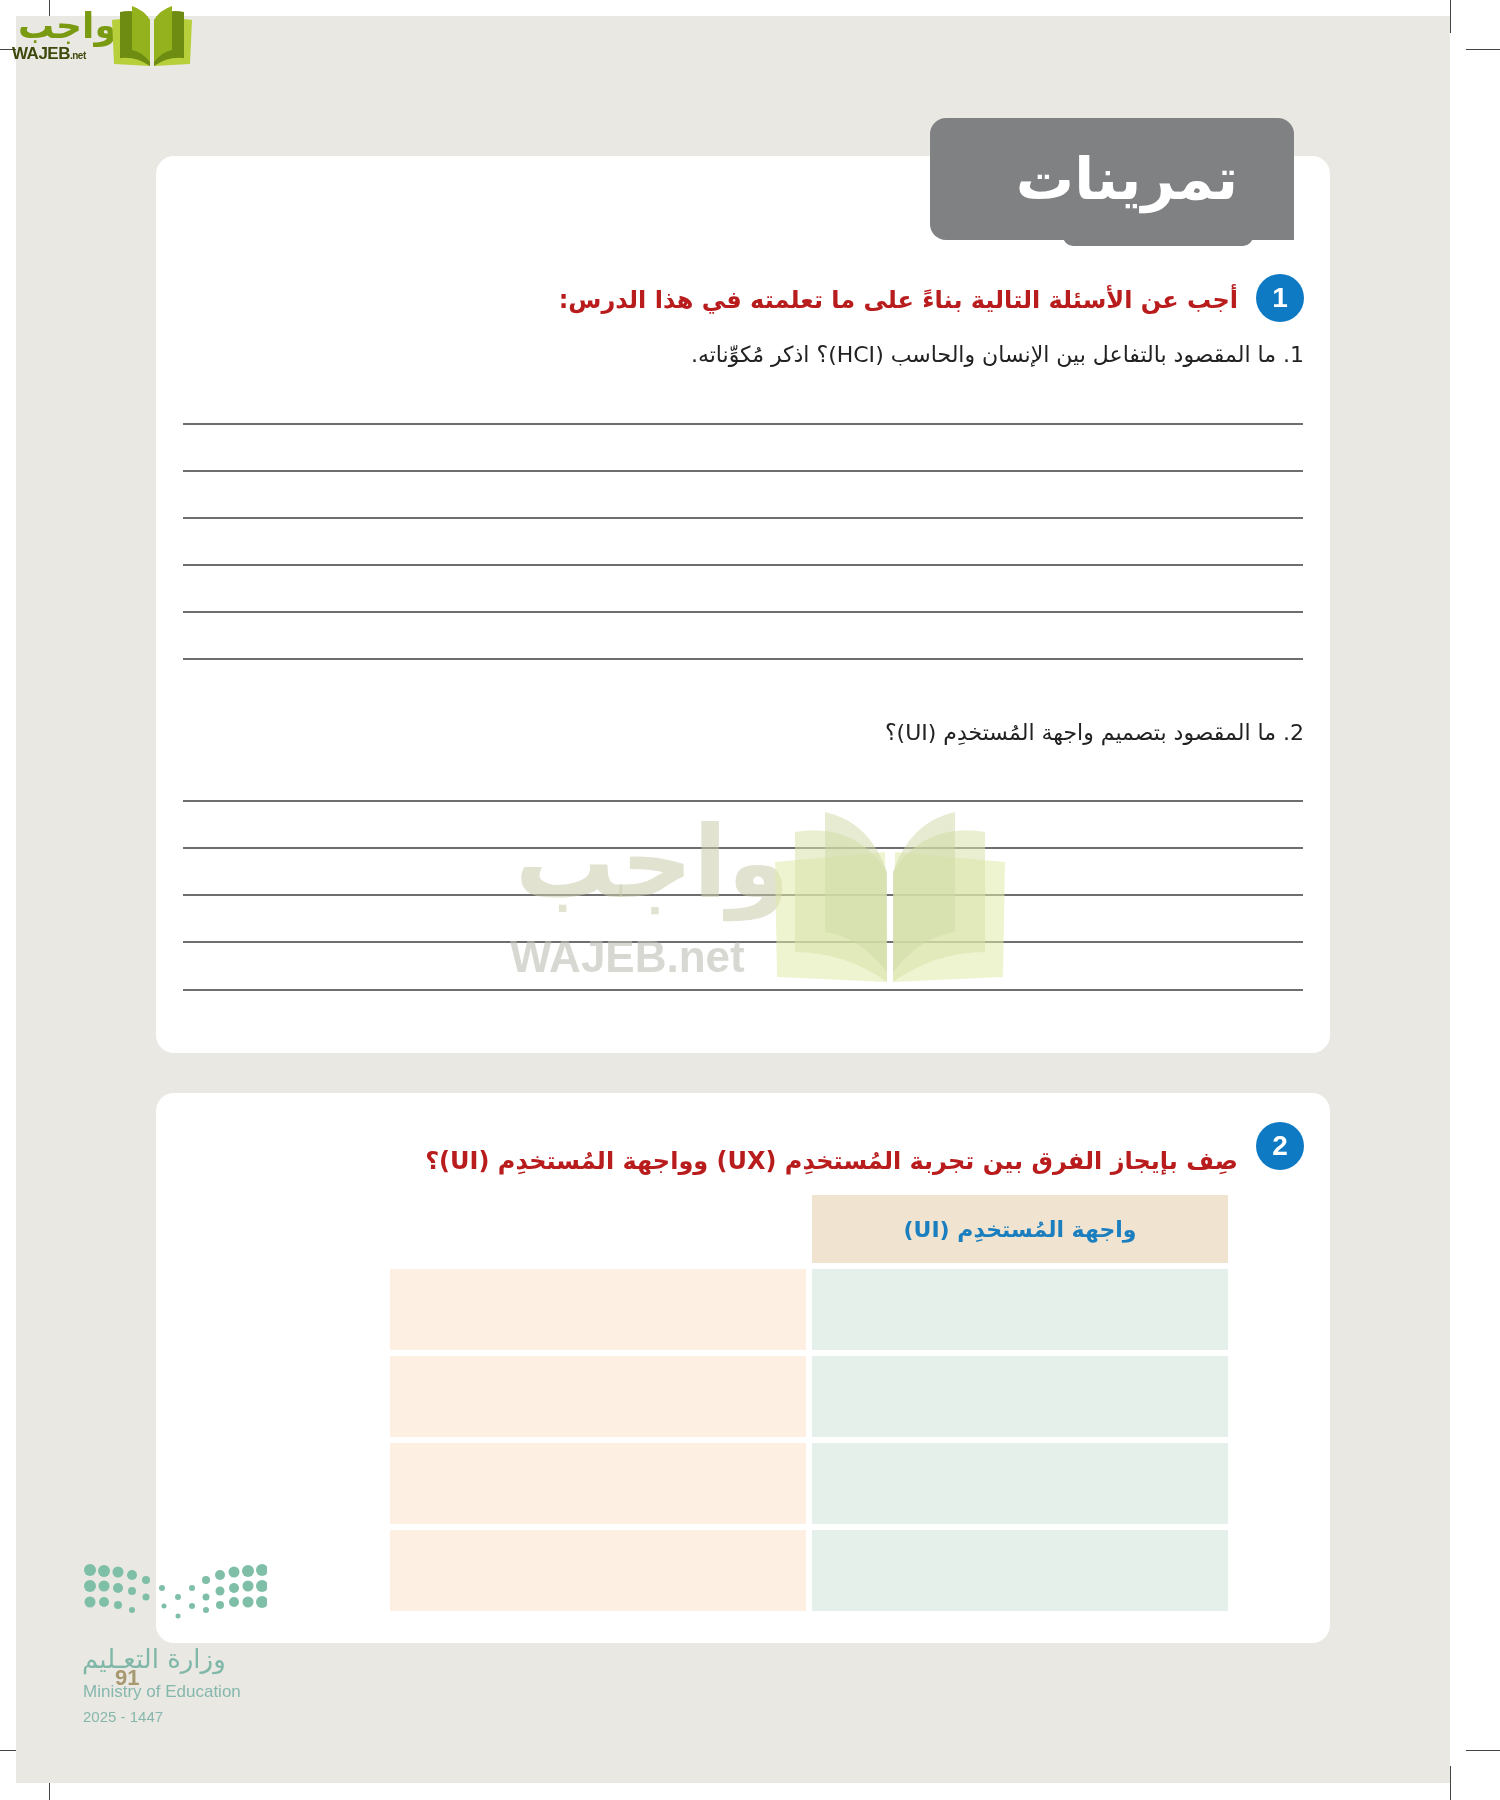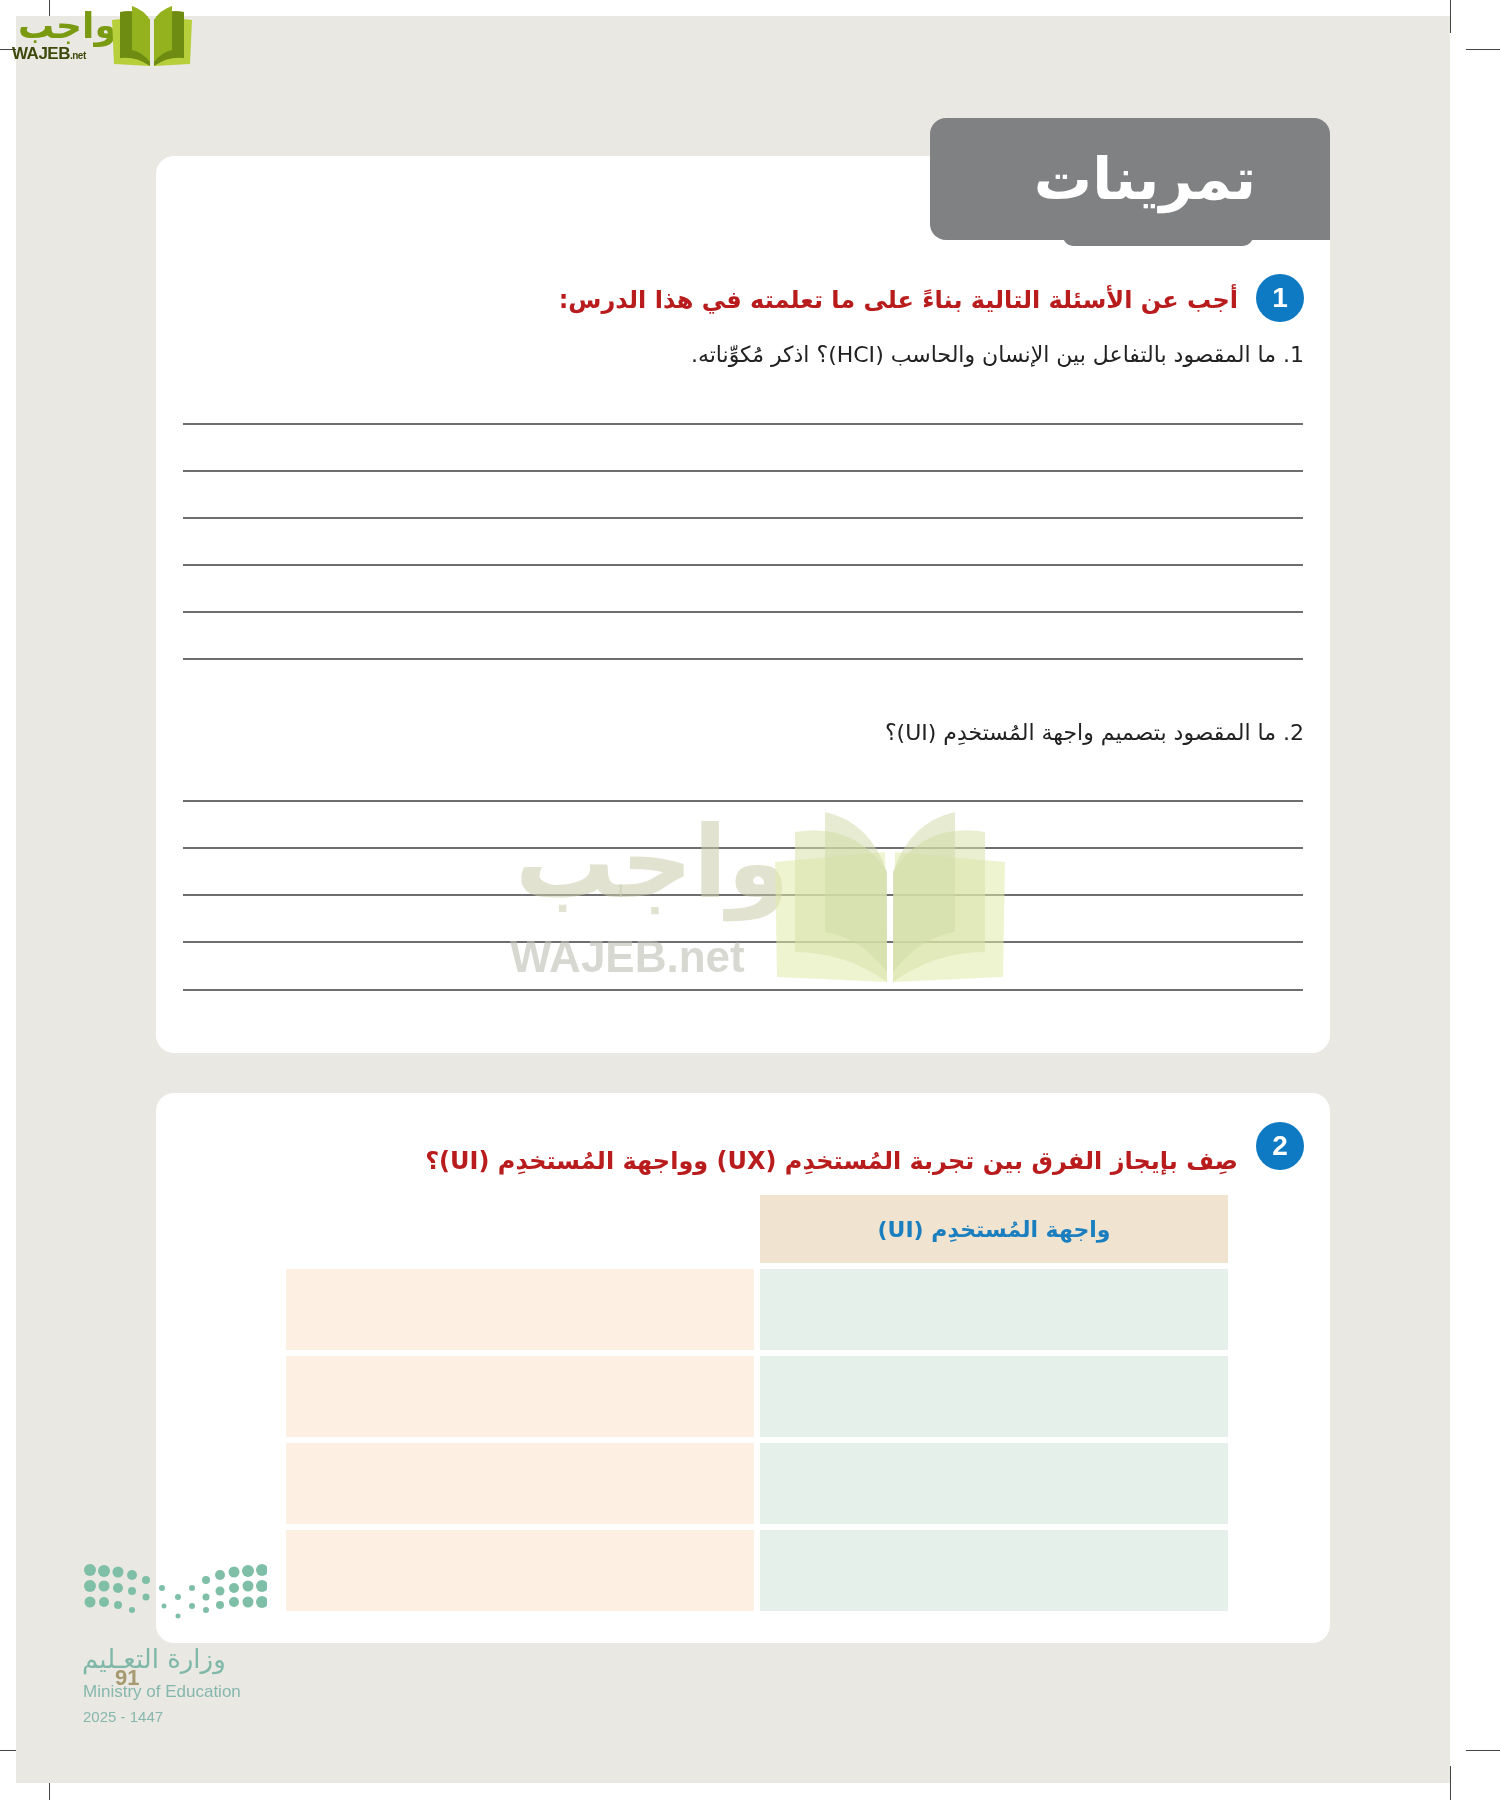--- a/index.html
+++ b/index.html
@@ -13,39 +13,39 @@
   .wajeb-logo { position: absolute; left: 8px; top: 4px; width: 185px; height: 62px; }
   .wajeb-logo .ar { position: absolute; left: 10px; top: 0; font-size: 36px; font-weight: bold; color: #7a9a12; direction: rtl; line-height: 44px; }
   .wajeb-logo .en { position: absolute; left: 4px; top: 40px; font-size: 17px; font-weight: bold; color: #3d4a0b; font-family: "Liberation Sans", sans-serif; letter-spacing: -0.5px; }
   .wajeb-logo .en small { font-size: 10px; font-weight: bold; }
   .wajeb-logo .book { position: absolute; left: 102px; top: 2px; width: 84px; height: 62px; }
 
   .card { position: absolute; background: #ffffff; border-radius: 18px; }
   .card1 { left: 156px; top: 156px; width: 1174px; height: 897px; }
   .card2 { left: 156px; top: 1093px; width: 1174px; height: 550px; }
 
-  .title-tab { position: absolute; left: 930px; top: 118px; width: 400px; height: 122px; background: #7f8183; border-radius: 16px 16px 0 16px; display: flex; align-items: center; justify-content: center; }
+  .title-tab { position: absolute; left: 930px; top: 118px; width: 364px; height: 122px; background: #7f8183; border-radius: 16px 16px 0 16px; display: flex; align-items: center; justify-content: center; }
   .title-tab-under { position: absolute; left: 1063px; top: 230px; width: 190px; height: 16px; background: #7f8183; border-radius: 0 0 10px 10px; }
   .title-tab .title { color: #ffffff; font-size: 58px; font-weight: bold; direction: rtl; font-family: "DejaVu Sans", sans-serif; padding-left: 30px; }
 
   .badge { position: absolute; width: 48px; height: 48px; border-radius: 50%; background: #0e7ac4; color: #fff; font-family: "Liberation Sans", sans-serif; font-weight: bold; font-size: 28px; display: flex; align-items: center; justify-content: center; }
 
   .instruction { position: absolute; direction: rtl; color: #b91c1c; font-weight: bold; font-size: 24px; white-space: nowrap; }
   .question { position: absolute; direction: rtl; color: #222; font-size: 22px; white-space: nowrap; }
 
   .line { position: absolute; left: 183px; width: 1120px; height: 2px; background: #6e6e6e; }
 
   .watermark { position: absolute; left: 505px; top: 812px; width: 500px; height: 180px; pointer-events: none; }
   .watermark .ar { position: absolute; left: 10px; top: -8px; font-size: 100px; font-weight: bold; color: rgba(200,202,170,0.55); direction: rtl; }
   .watermark .en { position: absolute; left: 5px; top: 120px; font-size: 44px; font-weight: bold; color: rgba(190,190,180,0.6); font-family: "Liberation Sans", sans-serif; }
   .watermark .book { position: absolute; left: 270px; top: 0; width: 230px; height: 170px; }
 
   .table { position: absolute; left: 246px; top: 1195px; width: 982px; }
   .t-row { display: flex; flex-direction: row-reverse; gap: 6px; margin-bottom: 6px; }
-  .t-cell { width: 468px; }
+  .t-cell { width: 416px; }
   .t-head { height: 68px; display: flex; align-items: center; justify-content: center; direction: rtl; color: #1b7fbf; font-weight: bold; font-size: 22px; }
   .t-head.ux { background: #d8e6df; }
   .t-head.ui { background: #f0e4d0; }
   .t-body { height: 81px; }
   .t-body.ux { background: #e4f0e9; }
   .t-body.ui { background: #fdefe2; }
 
   .moe { position: absolute; left: 82px; top: 1562px; width: 200px; height: 170px; }
   .moe .dots { position: absolute; left: 0; top: 0; width: 185px; height: 70px; }
   .moe .ar { position: absolute; left: 0; top: 82px; font-size: 26px; color: #7fb8a8; direction: rtl; }

